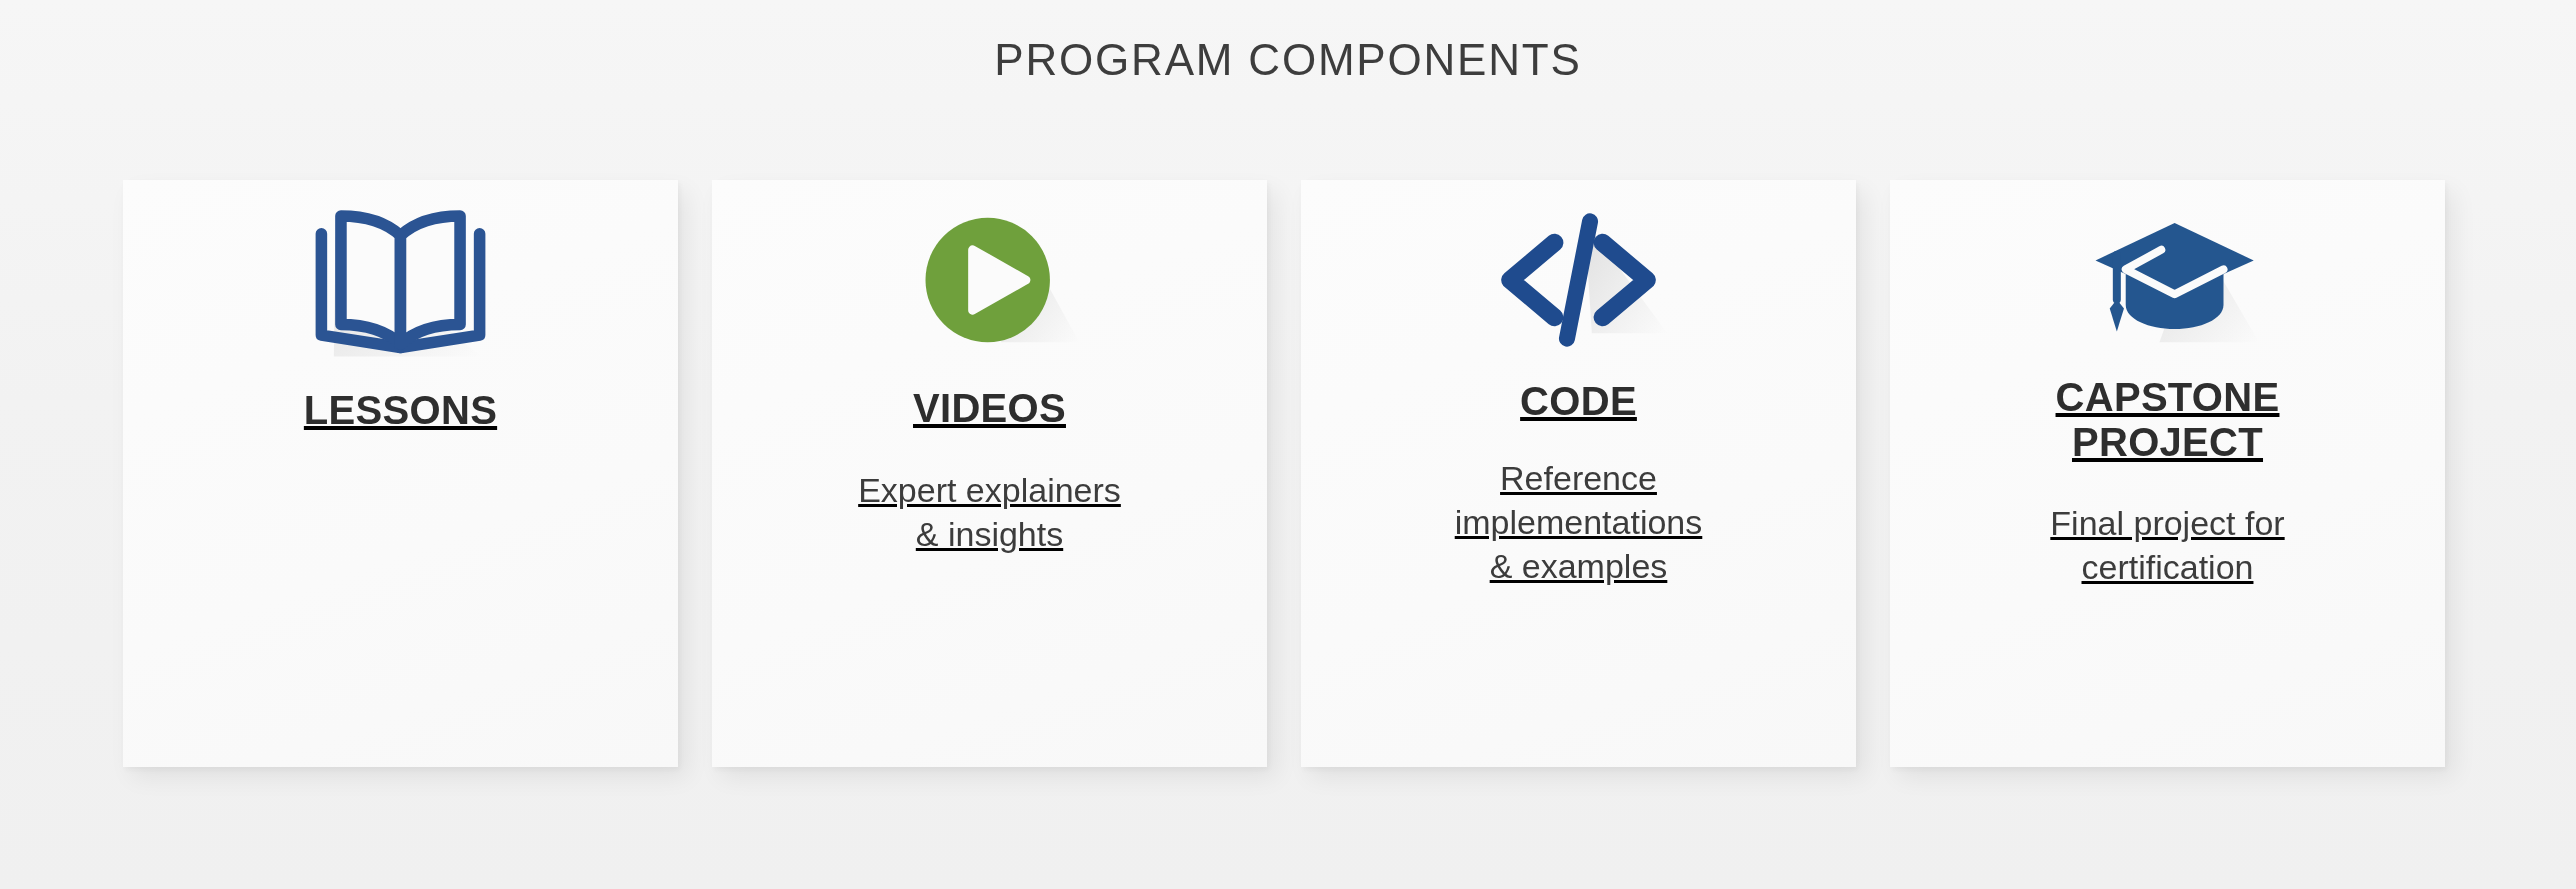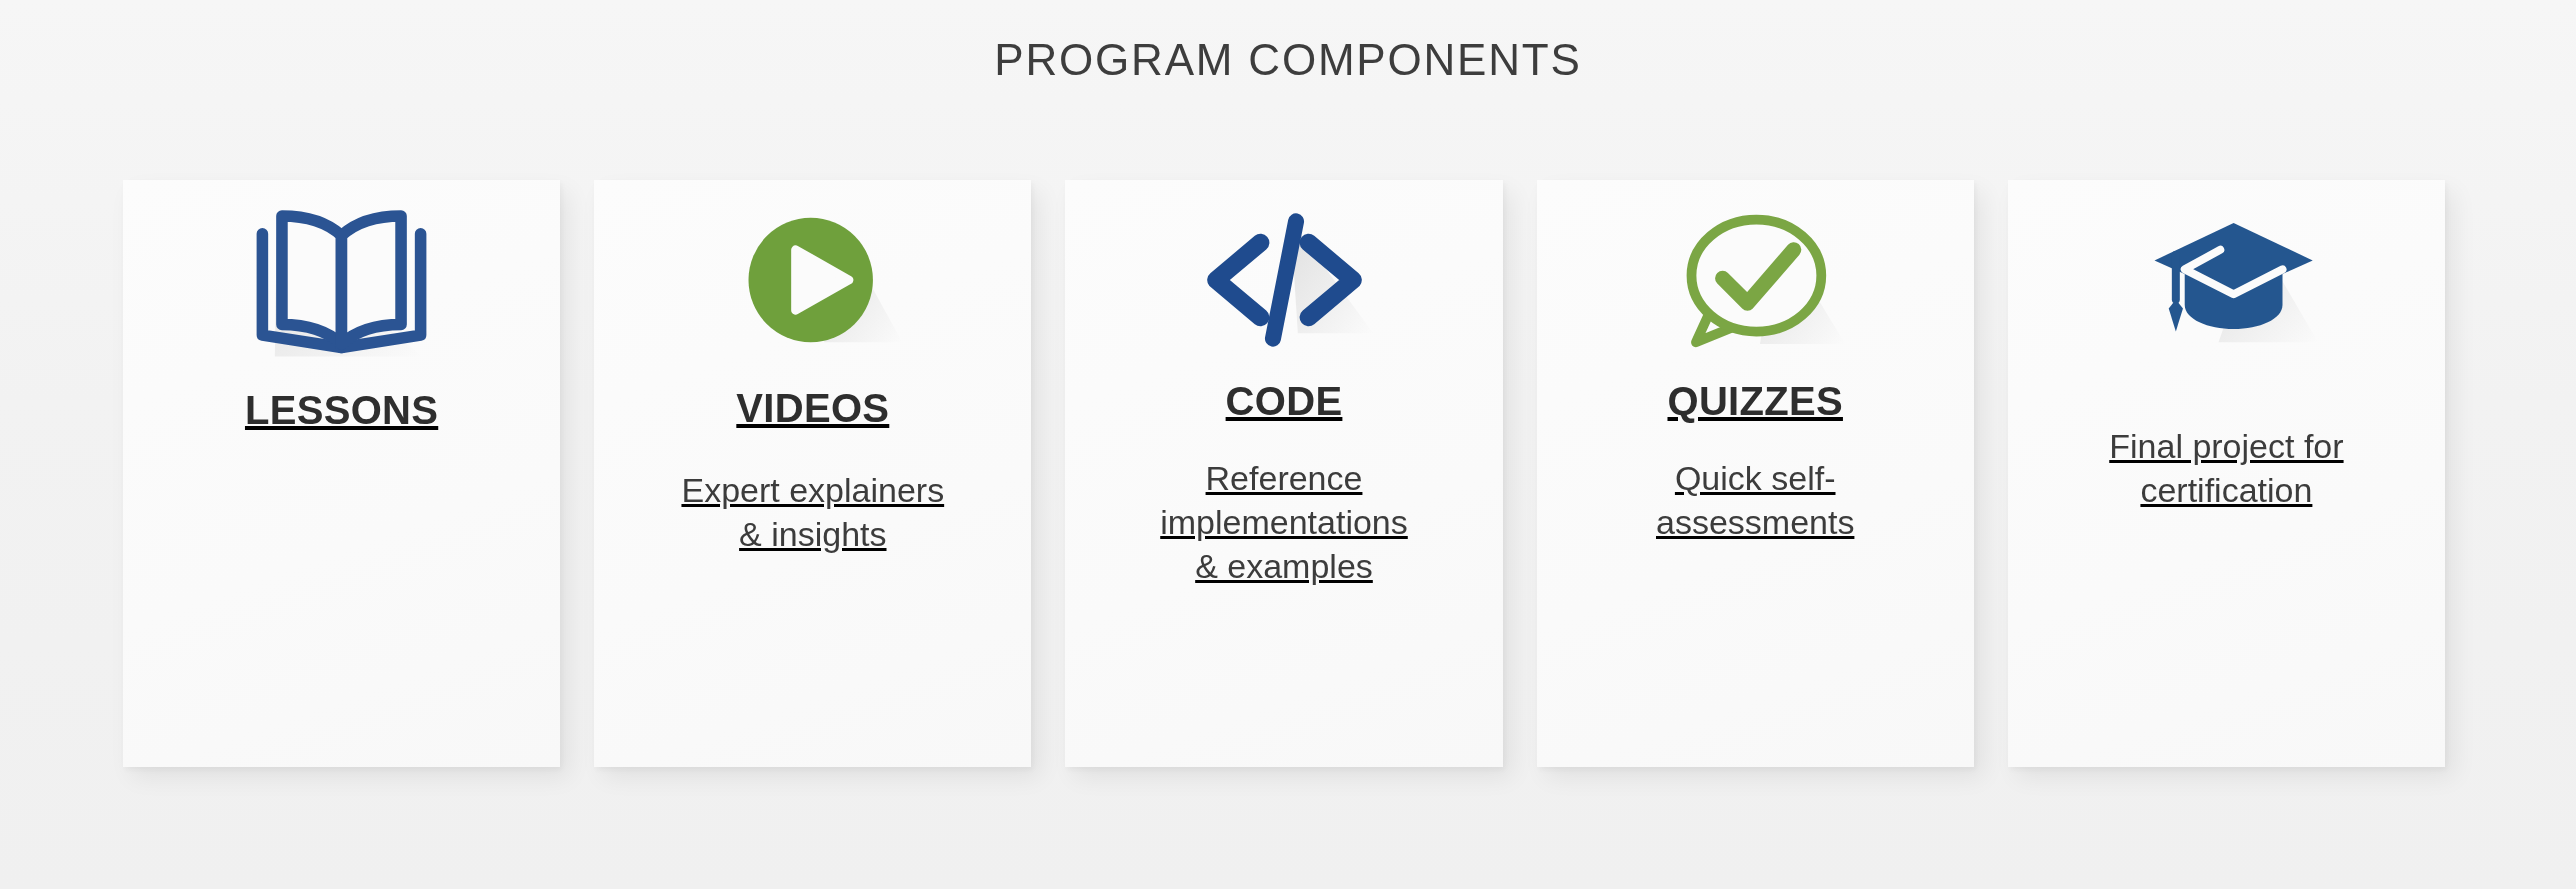--- a/index.html
+++ b/index.html
@@ -95,21 +95,21 @@
 
   
   .card.v-lessons  .card-title { margin-top: 9px; }
   .card.v-code     .card-title { margin-top: 0px; }
   .card.v-videos   .card-title { margin-top: 7.1px; }
   .card.v-quizzes  .card-title { margin-top: 0px; }
   .card.v-capstone .card-title { margin-top: -3.6px; }
 
   .card.v-code     .card-desc { margin-top: 32px; }
   .card.v-quizzes  .card-desc { margin-top: 32px; }
-  .card.v-capstone .card-desc { margin-top: 45px; }
+  .card.v-capstone .card-desc { margin-top: 36px; }
 </style>
 </head>
 <body>
 
 <div class="canvas">
 
   <div class="page-title">PROGRAM COMPONENTS</div>
 
   <div class="cards">
 
@@ -173,42 +173,20 @@
 
           <path d="M118,24 L92,156" fill="none" stroke="#1f4b8e" stroke-width="18" stroke-linecap="round"></path>
         </svg>
       </div>
       <div class="card-title">CODE</div>
       <div class="card-desc">Reference
 implementations
 &amp; examples</div>
     </div>
 
-    <div class="card v-quizzes">
-      <div class="icon-slot">
-        <svg width="187" height="160" viewBox="0 0 210 180" aria-hidden="true">
-          <defs>
-            <linearGradient id="shadowQ" x1="0" y1="0" x2="1" y2="1">
-              <stop offset="0%" stop-color="#dcdcdc" stop-opacity="0.9"></stop>
-              <stop offset="100%" stop-color="#dcdcdc" stop-opacity="0"></stop>
-            </linearGradient>
-          </defs>
-          <path d="M132,40 L206,162 L110,162 Z" fill="url(#shadowQ)"></path>
-
-          <path d="M60,112 L38,160 L92,138 Z" fill="#fbfbfb" stroke="#7ba644" stroke-width="11" stroke-linejoin="round"></path>
-
-          <ellipse cx="106" cy="85" rx="73" ry="63" fill="#fbfbfb" stroke="#7ba644" stroke-width="11"></ellipse>
-
-          <path d="M68,88 L96,116 L148,56" fill="none" stroke="#7ba644" stroke-width="17" stroke-linecap="round" stroke-linejoin="round"></path>
-        </svg>
-      </div>
-      <div class="card-title">QUIZZES</div>
-      <div class="card-desc">Quick self-
-assessments</div>
-    </div>
 
     <div class="card v-capstone">
       <div class="icon-slot">
         <svg width="187" height="160" viewBox="0 0 210 180" aria-hidden="true">
           <defs>
             <linearGradient id="shadowG" x1="0" y1="0" x2="1" y2="1">
               <stop offset="0%" stop-color="#dcdcdc" stop-opacity="0.9"></stop>
               <stop offset="100%" stop-color="#dcdcdc" stop-opacity="0"></stop>
             </linearGradient>
           </defs>
@@ -217,19 +195,21 @@
           <path d="M58,74 L58,118 C58,134 84,145 113,145 C142,145 168,134 168,118 L168,74 Z" fill="#24568f"></path>
 
           <path d="M113,26 L202,68 L113,108 L24,68 Z" fill="#24568f"></path>
 
           <path d="M98,56 L58,78 L113,106 L168,78" fill="none" stroke="#fbfbfb" stroke-width="9" stroke-linecap="round" stroke-linejoin="round"></path>
 
           <path d="M48,62 L48,112" fill="none" stroke="#24568f" stroke-width="9" stroke-linecap="round"></path>
           <path d="M48,112 L40,122 L48,148 L56,122 Z" fill="#24568f"></path>
         </svg>
       </div>
+      <div class="card-title">CAPSTONE
+PROJECT</div>
       <div class="card-desc">Final project for
 certification</div>
     </div>
 
   </div>
 </div>
 
 
 </body></html>

